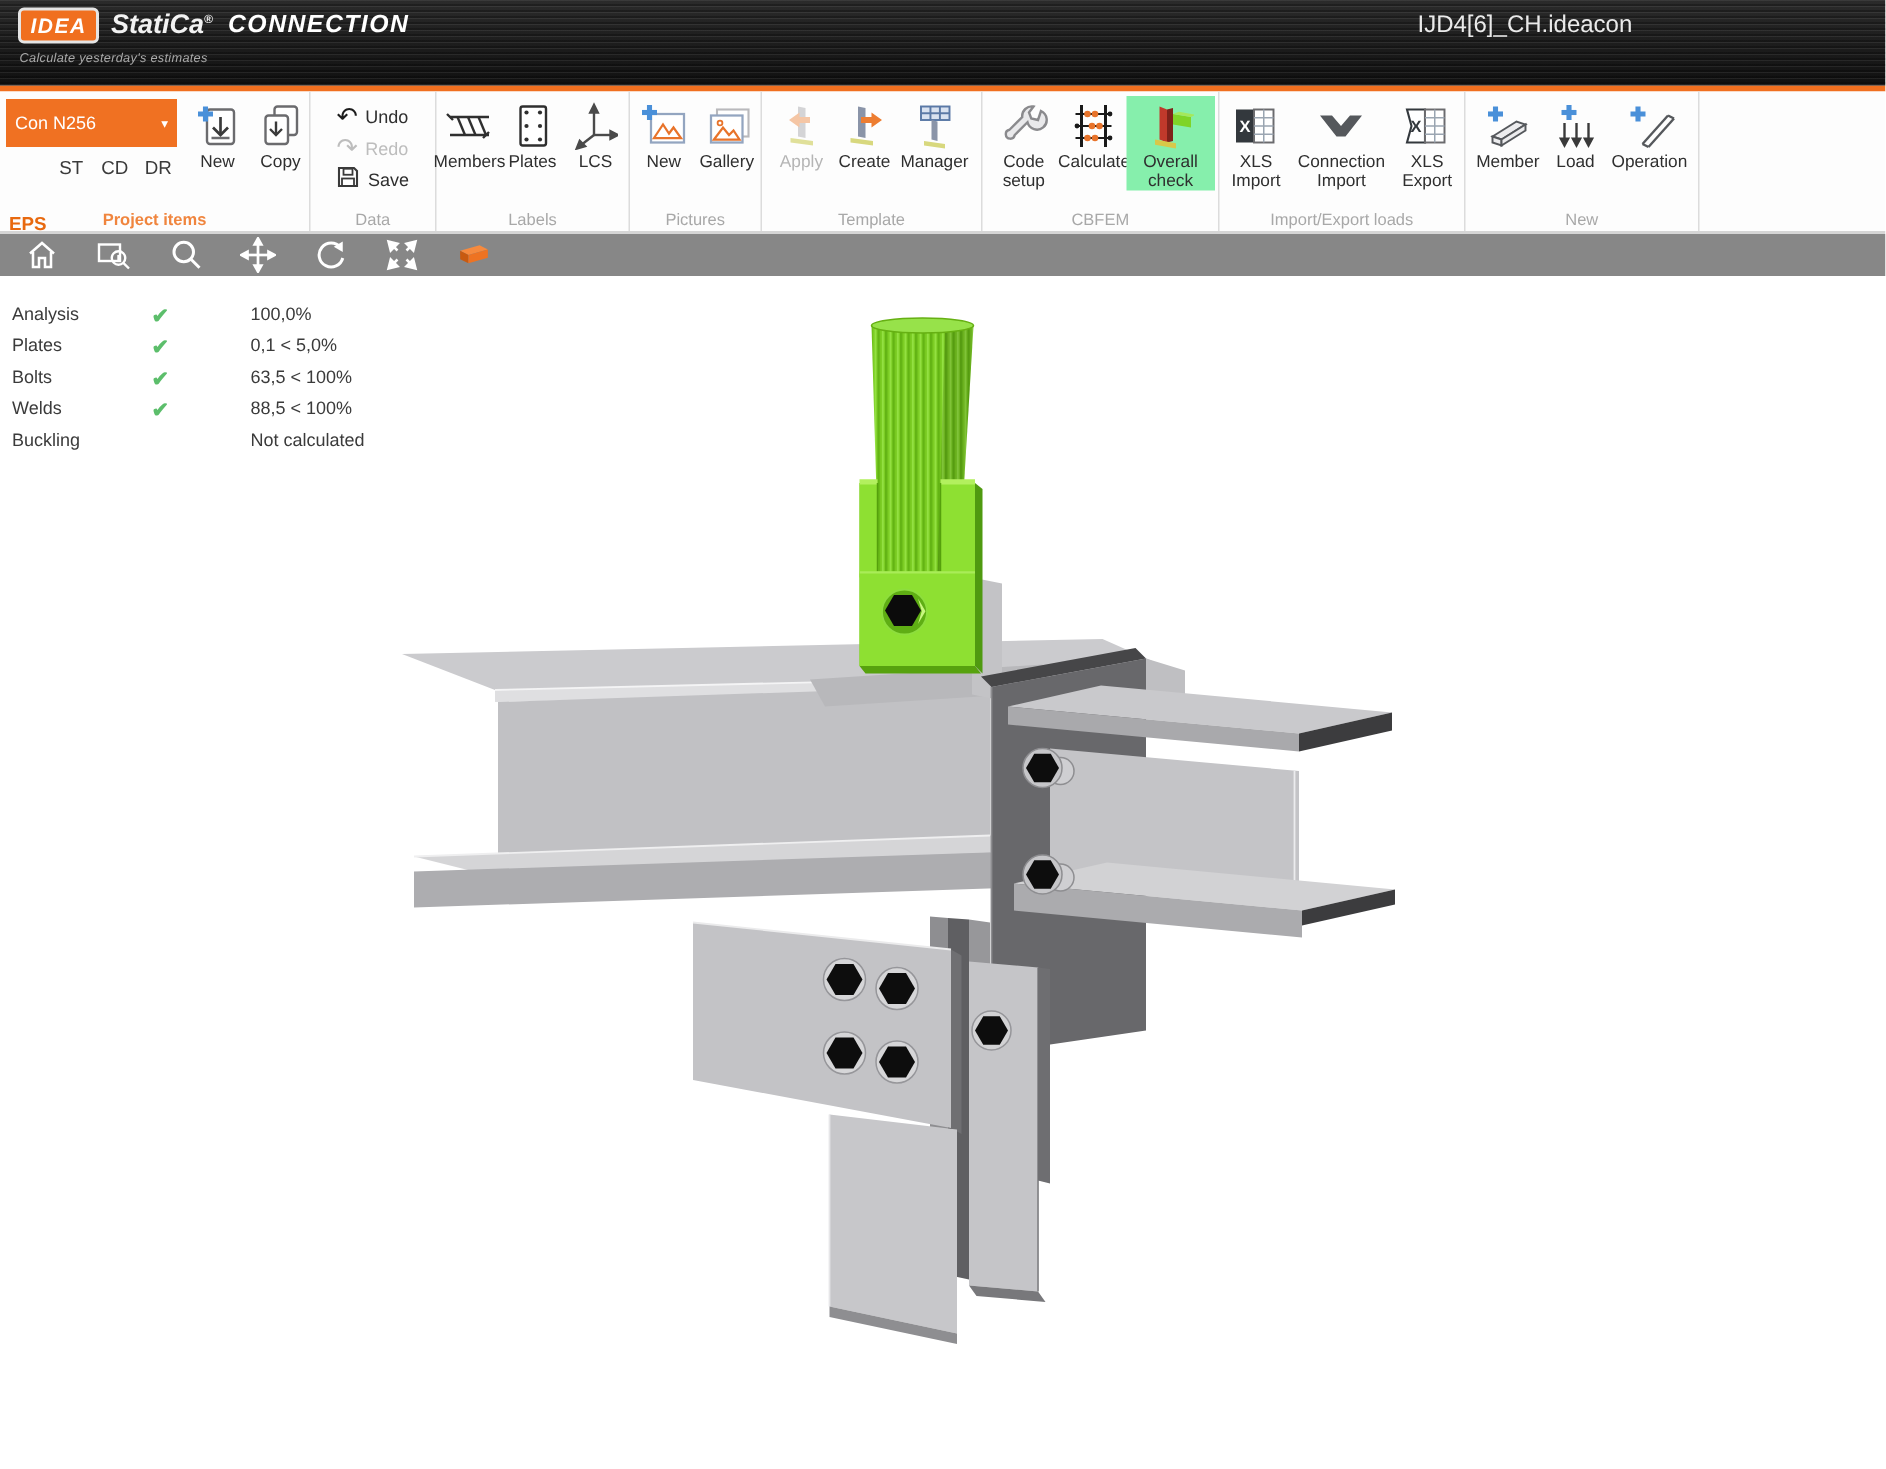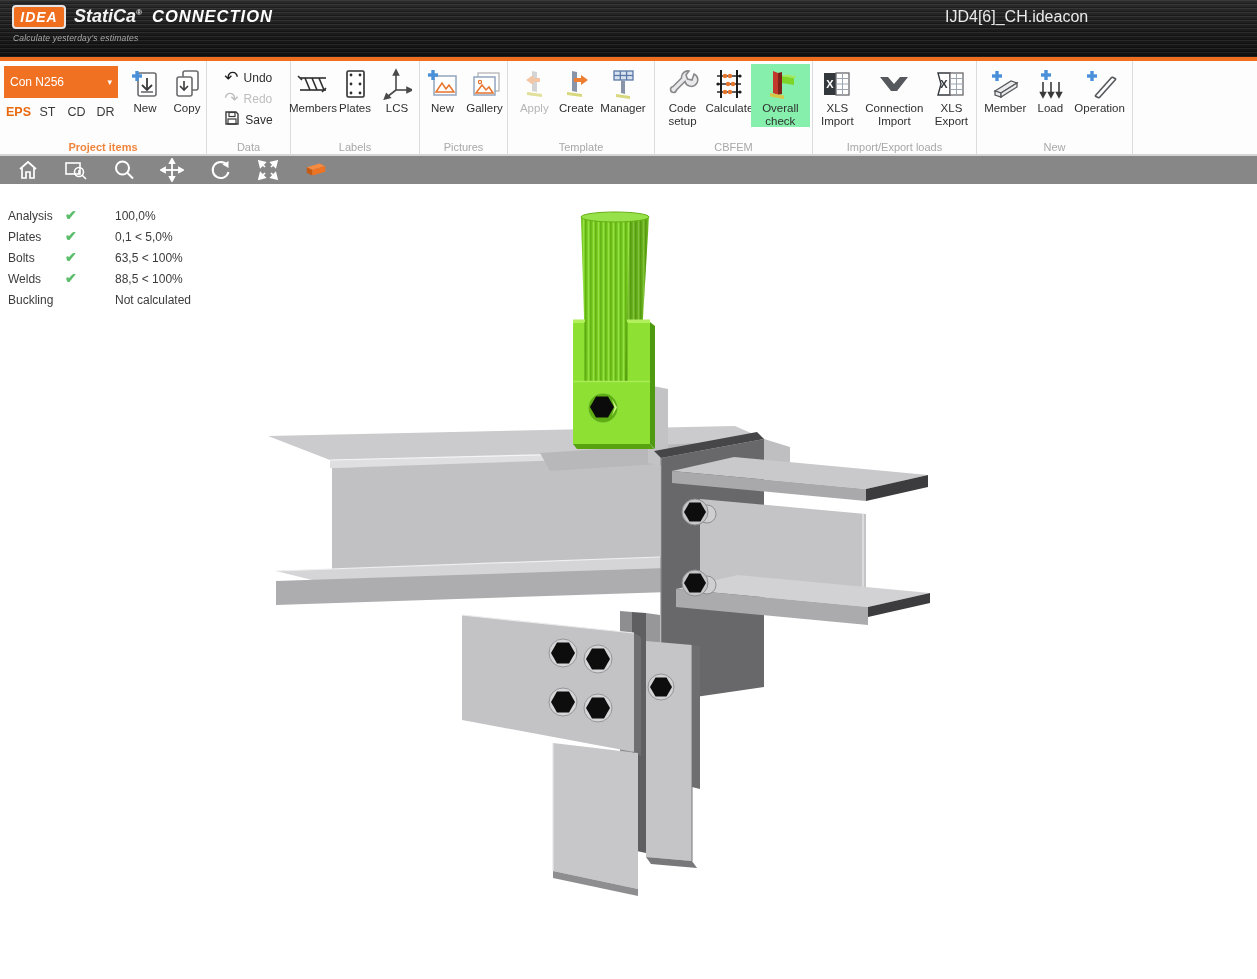--- a/index.html
+++ b/index.html
@@ -49,38 +49,38 @@
   .rbtn.disabled { color:#b5b5b5; }
   .glyph-undo { font-size:17px; color:#1c1c1c; line-height:16px; }
   .glyph-redo { font-size:17px; color:#bdbdbd; line-height:16px; }
 
   .pi-left { display:flex; flex-direction:column; padding:2px 4px 0 6px; }
   .item-select { width:114px; height:20px; background:#f07122; color:#fff;
     font-size:12px; display:flex; align-items:center; padding:16px 6px; cursor:default; }
   .item-select .arr { margin-left:auto; font-size:9px; }
   .mode-row { display:flex; gap:0; margin-top:7px; font-size:12.5px; color:#3a3a3a; }
   .mode { width:29px; text-align:center; cursor:default; }
-  .mode.active { color:#e8690f; font-weight:bold; }
+  .mode.active { color:#e8690f; font-weight:bold;margin-top:37px; }
 
   .data-rows { display:flex; flex-direction:column; gap:2px; padding:4px 6px; }
   .data-row { display:flex; align-items:center; gap:5px; font-size:12px; color:#2f2f2f; height:19px; }
   .data-row.disabled { color:#bdbdbd; }
 
   
   .vtoolbar { width:100%; height:28px; background:#878787; display:flex;
     align-items:center; padding-left:16px; gap:24px; }
   .vtool { display:flex; align-items:center; justify-content:center; width:24px; height:24px; cursor:default; }
 
   
   .viewport { position:relative; width:100%; height:793px; background:#ffffff; }
   .results { position:absolute; left:8px; top:18px; z-index:5; }
-  .res-row { display:flex; align-items:flex-end; height:21px; font-size:12px; color:#3b3b3b; }
+  .res-row { display:flex; align-items:flex-start; height:21px; font-size:12px; color:#3b3b3b;gap:36px; }
   .res-label { width:57px; }
   .res-check { width:30px; color:#5cbe6b; font-size:14px; font-weight:bold; }
-  .res-value { white-space:pre;margin-left:20px; }
+  .res-value { white-space:pre; }
   .scene { position:absolute; left:0; top:0; }
 </style>
 </head>
 <body>
 
 <div class="header">
   <div class="logo-box">IDEA</div>
   <div class="logo-statica"><span>StatiCa</span><span class="logo-reg">®</span></div>
   <div class="tagline">Calculate yesterday's estimates</div>
   <div class="app-name">CONNECTION</div>

